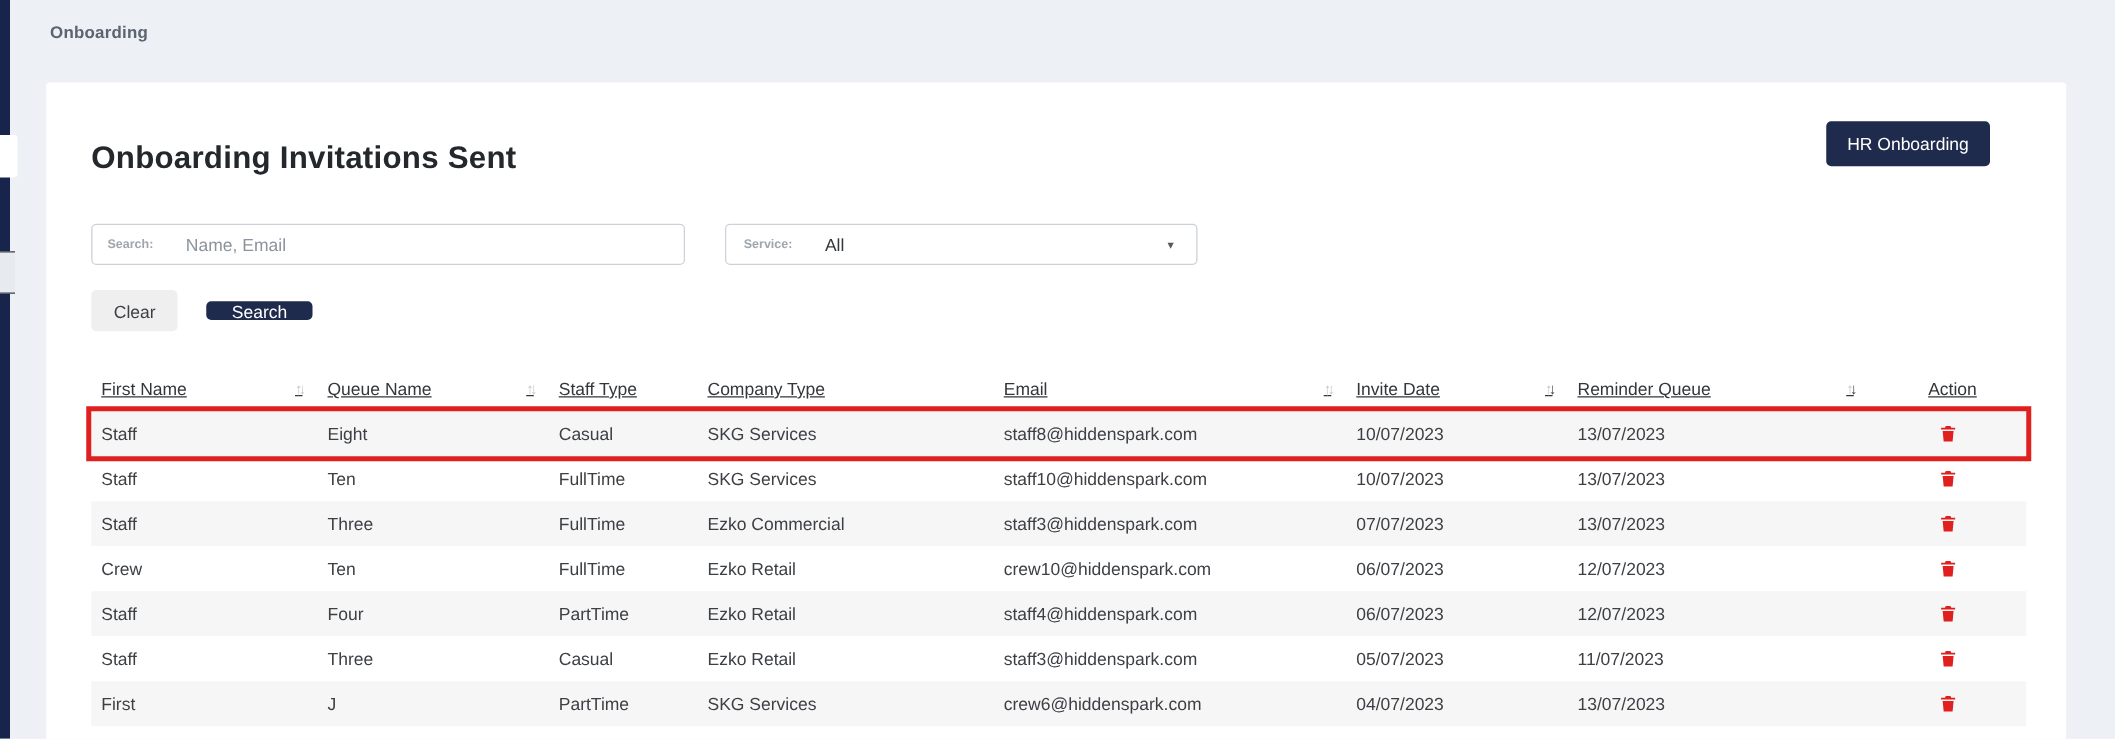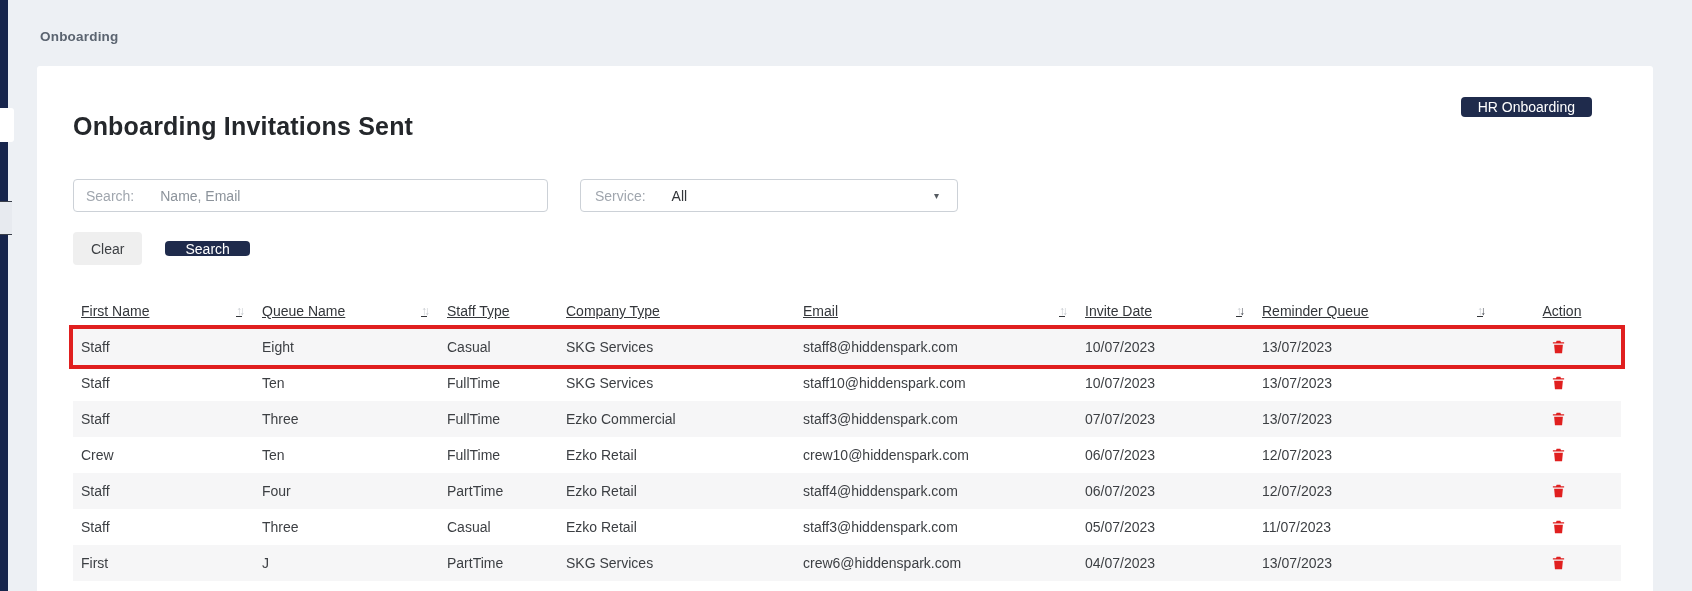--- a/index.html
+++ b/index.html
@@ -19,46 +19,46 @@
   .sidebar-peek-active {
     position: absolute; left: 0; top: 108px; width: 14px; height: 34px;
     background: #ffffff; border-radius: 0 3px 3px 0; z-index: 6;
   }
   .sidebar-peek-item {
     position: absolute; left: 0; top: 201px; width: 12px; height: 34px;
     background: #e7eaef; border-top: 1px solid #3a3f4a; border-bottom: 1px solid #3a3f4a; z-index: 6;
   }
 
   .breadcrumb {
-    position: absolute; left: 40px; top: 29px;
+    position: absolute; left: 40px; top: 18px;
     font-size: 13.5px; font-weight: bold; color: #5b6470; letter-spacing: .2px;
   }
 
   .card {
     position: absolute; left: 37px; top: 66px; width: 1616px; height: 540px;
     background: #ffffff; border-radius: 3px; padding: 0 36px;
   }
 
   .page-title {
     margin-top: 46px; font-size: 25px; line-height: 28px; color: #24272b;
     letter-spacing: .2px;
   }
 
   .hr-onboarding-btn {
-    position: absolute; top: 31px; right: 61px; height: 20px; padding: 0 17px;
+    position: absolute; top: 31px; right: 61px; height: 36px; padding: 0 17px;
     background: #1f2b4c; color: #ffffff; font-size: 14px; font-family: inherit;
     border: none; border-radius: 4px; cursor: pointer; text-align: right;
   }
 
   .filters-row { margin-top: 39px; display: flex; align-items: center; }
   .search-box {
     width: 475px; height: 33px; border: 1px solid #ccd1d7; border-radius: 4px;
     display: flex; align-items: center; padding: 0 12px; background: #fff;
   }
-  .field-label { color: #a0a6ae; font-size: 14px; margin-right: 26px; white-space: nowrap; }
+  .field-label { color: #a0a6ae; font-size: 10px; margin-right: 26px; white-space: nowrap; font-weight: bold; }
   .search-box input {
     border: none; outline: none; flex: 1; font-size: 14px; font-family: inherit;
     color: #3c3f43; background: transparent;
   }
   .search-box input::placeholder { color: #8c939b; opacity: 1; }
 
   .service-box {
     width: 378px; height: 33px; border: 1px solid #ccd1d7; border-radius: 4px;
     display: flex; align-items: center; padding: 0 14px; margin-left: 32px;
     background: #fff; cursor: pointer;

